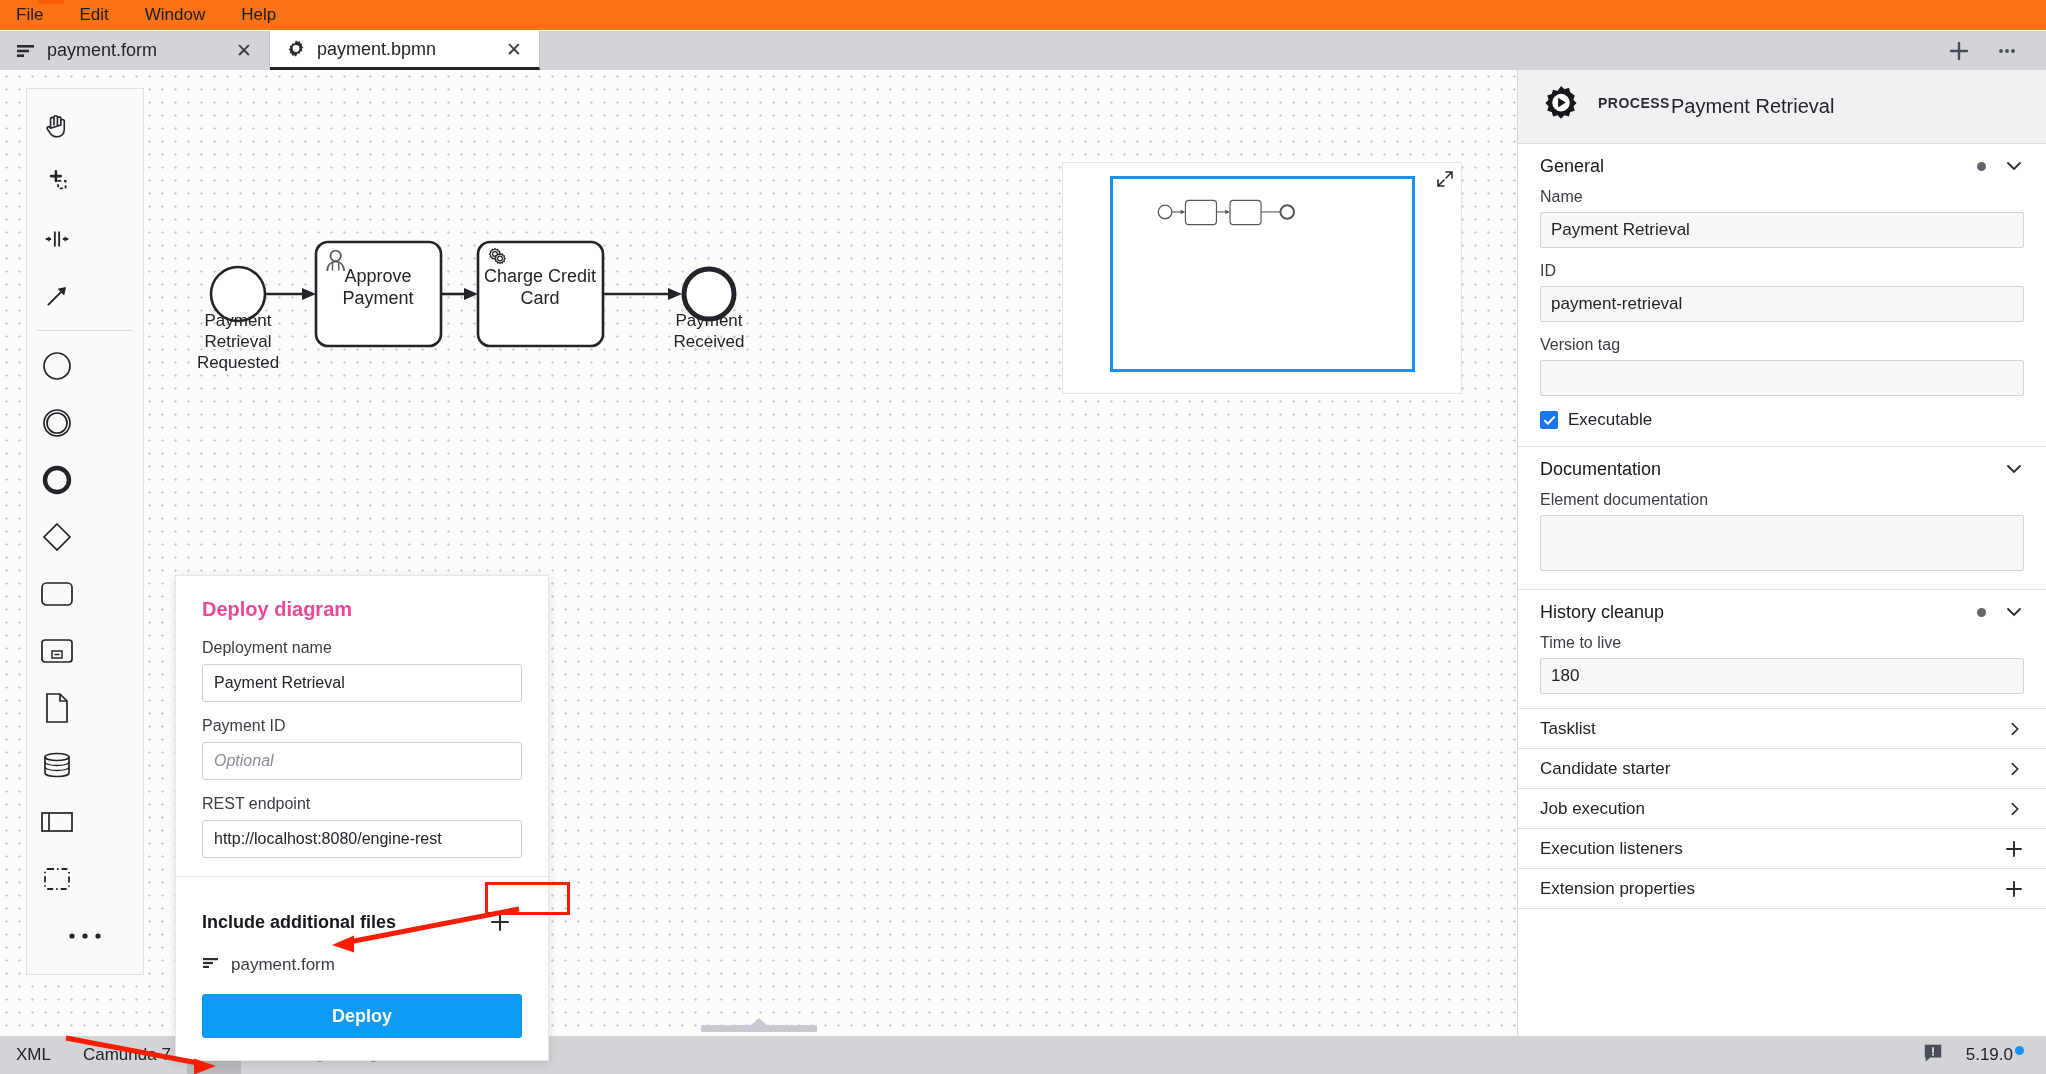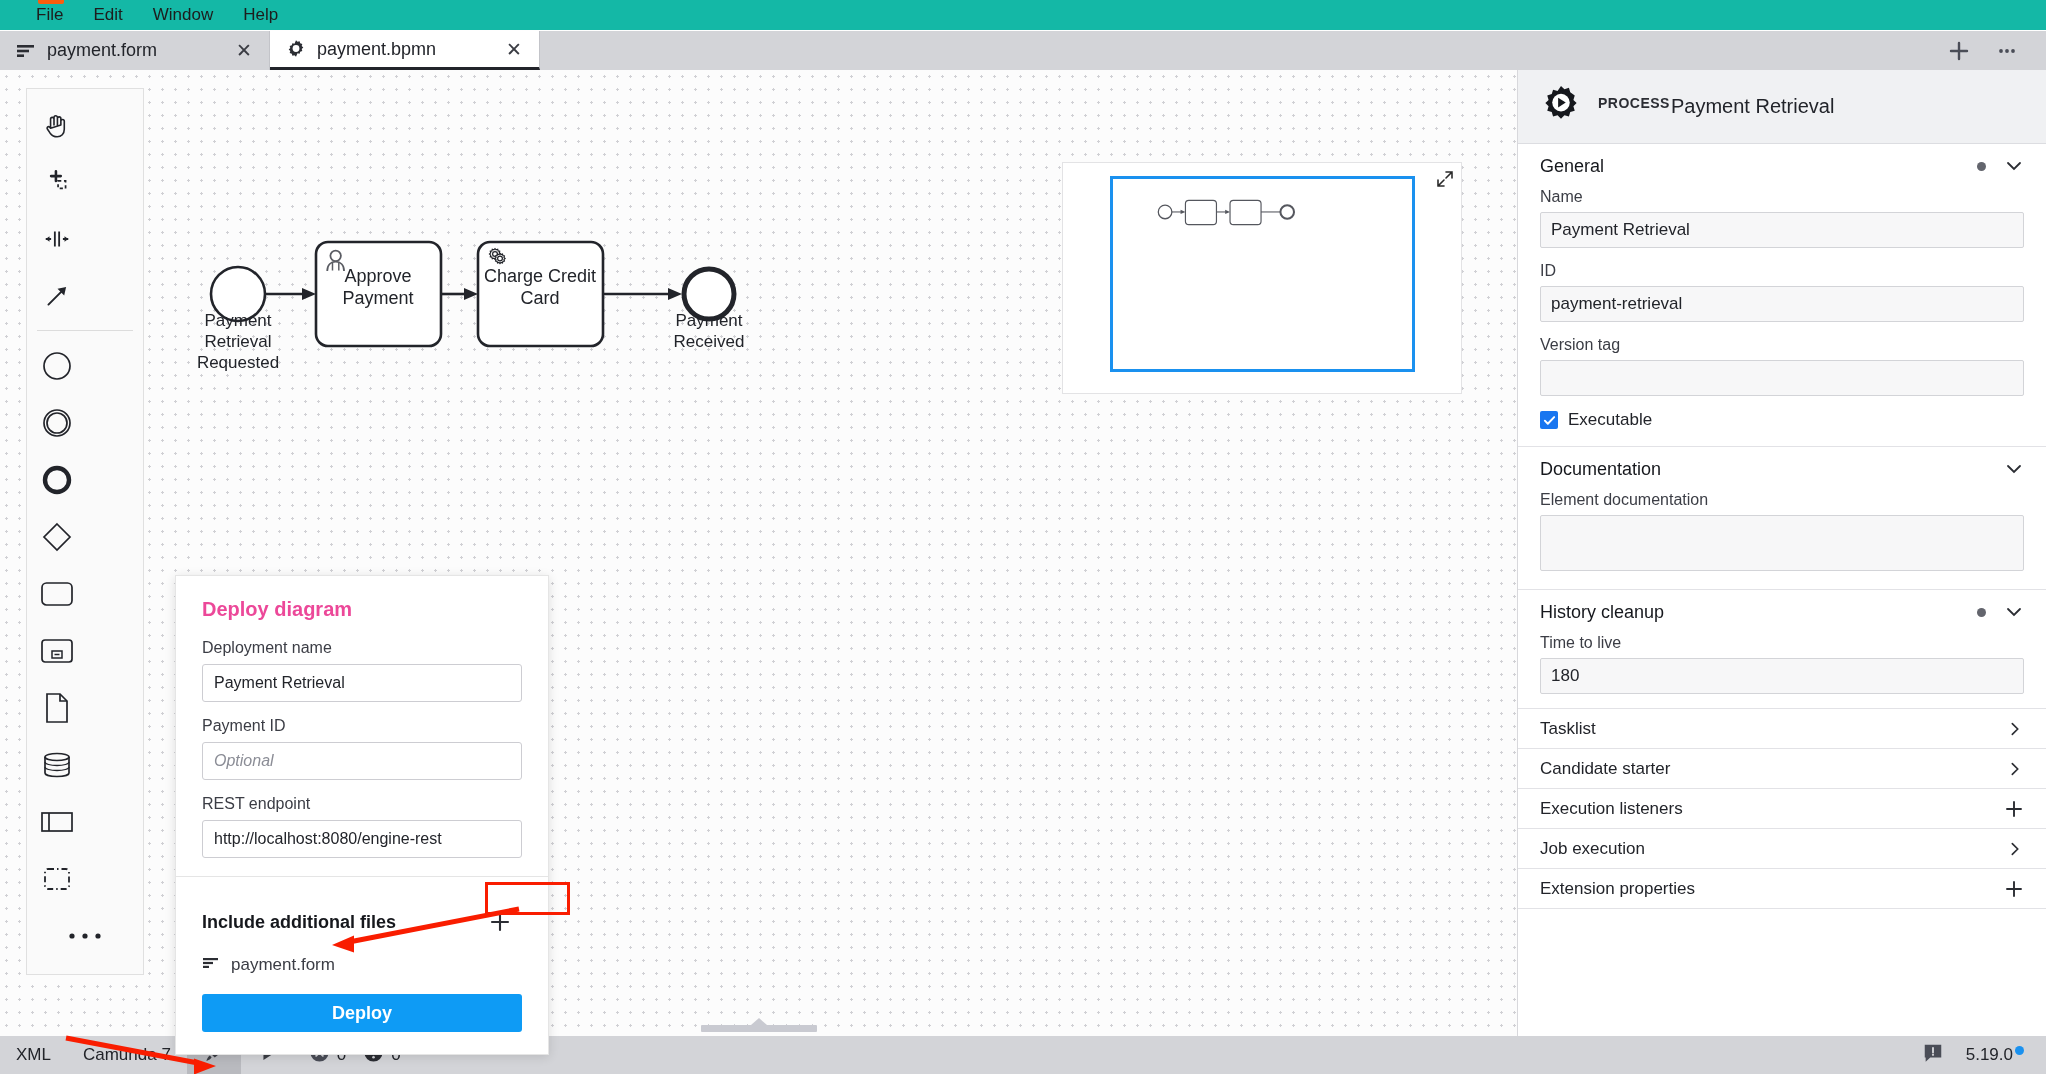--- a/index.html
+++ b/index.html
@@ -7,22 +7,22 @@
     width: 2046px; height: 1074px;
     font-family: "Liberation Sans", sans-serif;
     background: #ffffff;
     overflow: hidden;
   }
   #app { position: relative; width: 2046px; height: 1074px; }
 
   
   .menubar {
     position: absolute; top: 0; left: 0; width: 2046px; height: 31px;
-    background: #14b8a6; display: flex; align-items: center;
-    padding-left: 24px; gap: 6px; border-bottom: 1px solid #ffffff;
+    background: #f97316; display: flex; align-items: center;
+    padding-left: 4px; gap: 12px; border-bottom: 1px solid #ffffff;
   }
   .app-badge {
     position: absolute; left: 38px; top: -10px;
     width: 26px; height: 14px; background: #fc5d0d; border-radius: 2px;
   }
   .menu-item {
     font-size: 17px; color: #1d1d1d; padding: 2px 12px; line-height: 22px;
     cursor: default; white-space: nowrap;
   }
 
@@ -120,21 +120,21 @@
     margin-top: 15px;
   }
   .dd-include-label { font-size: 18px; font-weight: bold; color: #16181d; }
   .dd-add-btn {
     width: 44px; height: 28px; display: flex; align-items: center; justify-content: center;
     color: #2b2d33; cursor: pointer; background: #fff;
   }
   .dd-file-row { display: flex; align-items: center; gap: 11px; margin-bottom: 18px; }
   .dd-file-name { font-size: 17px; color: #3b3d45; }
   .dd-deploy-btn {
-    width: 100%; height: 38px; background: #0e9bf5; color: #ffffff;
+    width: 100%; height: 44px; background: #0e9bf5; color: #ffffff;
     border: none; border-radius: 3px; font-size: 18px; font-weight: bold;
     font-family: "Liberation Sans", sans-serif; cursor: pointer;
   }
 
   
   .anno-rect {
     position: absolute; border: 3px solid #f91d00; pointer-events: none; z-index: 40;
   }
   .anno-svg { position: absolute; left: 0; top: 0; width: 2046px; height: 1074px;
     pointer-events: none; z-index: 41; }
@@ -571,32 +571,32 @@
     </div>
     <div class="collapsed-row">
       <span class="cr-label">Candidate starter</span>
       <span class="cr-icon">
         <svg viewBox="0 0 20 20" width="18" height="18">
             <path d="M7 4l6 6-6 6" stroke="#2b2d33" stroke-width="1.8" fill="none" stroke-linecap="round"></path>
           </svg>
       </span>
     </div>
     <div class="collapsed-row">
+      <span class="cr-label">Job execution</span>
+      <span class="cr-icon">
+        <svg viewBox="0 0 20 20" width="18" height="18">
+            <path d="M7 4l6 6-6 6" stroke="#2b2d33" stroke-width="1.8" fill="none" stroke-linecap="round"></path>
+          </svg>
+      </span>
+    </div>
+    <div class="collapsed-row">
       <span class="cr-label">Execution listeners</span>
       <span class="cr-icon">
         <svg viewBox="0 0 20 20" width="20" height="20">
             <path d="M10 3v14M3 10h14" stroke="#2b2d33" stroke-width="1.9" stroke-linecap="round"></path>
-          </svg>
-      </span>
-    </div>
-    <div class="collapsed-row">
-      <span class="cr-label">Job execution</span>
-      <span class="cr-icon">
-        <svg viewBox="0 0 20 20" width="18" height="18">
-            <path d="M7 4l6 6-6 6" stroke="#2b2d33" stroke-width="1.8" fill="none" stroke-linecap="round"></path>
           </svg>
       </span>
     </div>
     <div class="collapsed-row">
       <span class="cr-label">Extension properties</span>
       <span class="cr-icon">
         <svg viewBox="0 0 20 20" width="20" height="20">
             <path d="M10 3v14M3 10h14" stroke="#2b2d33" stroke-width="1.9" stroke-linecap="round"></path>
           </svg>
       </span>

